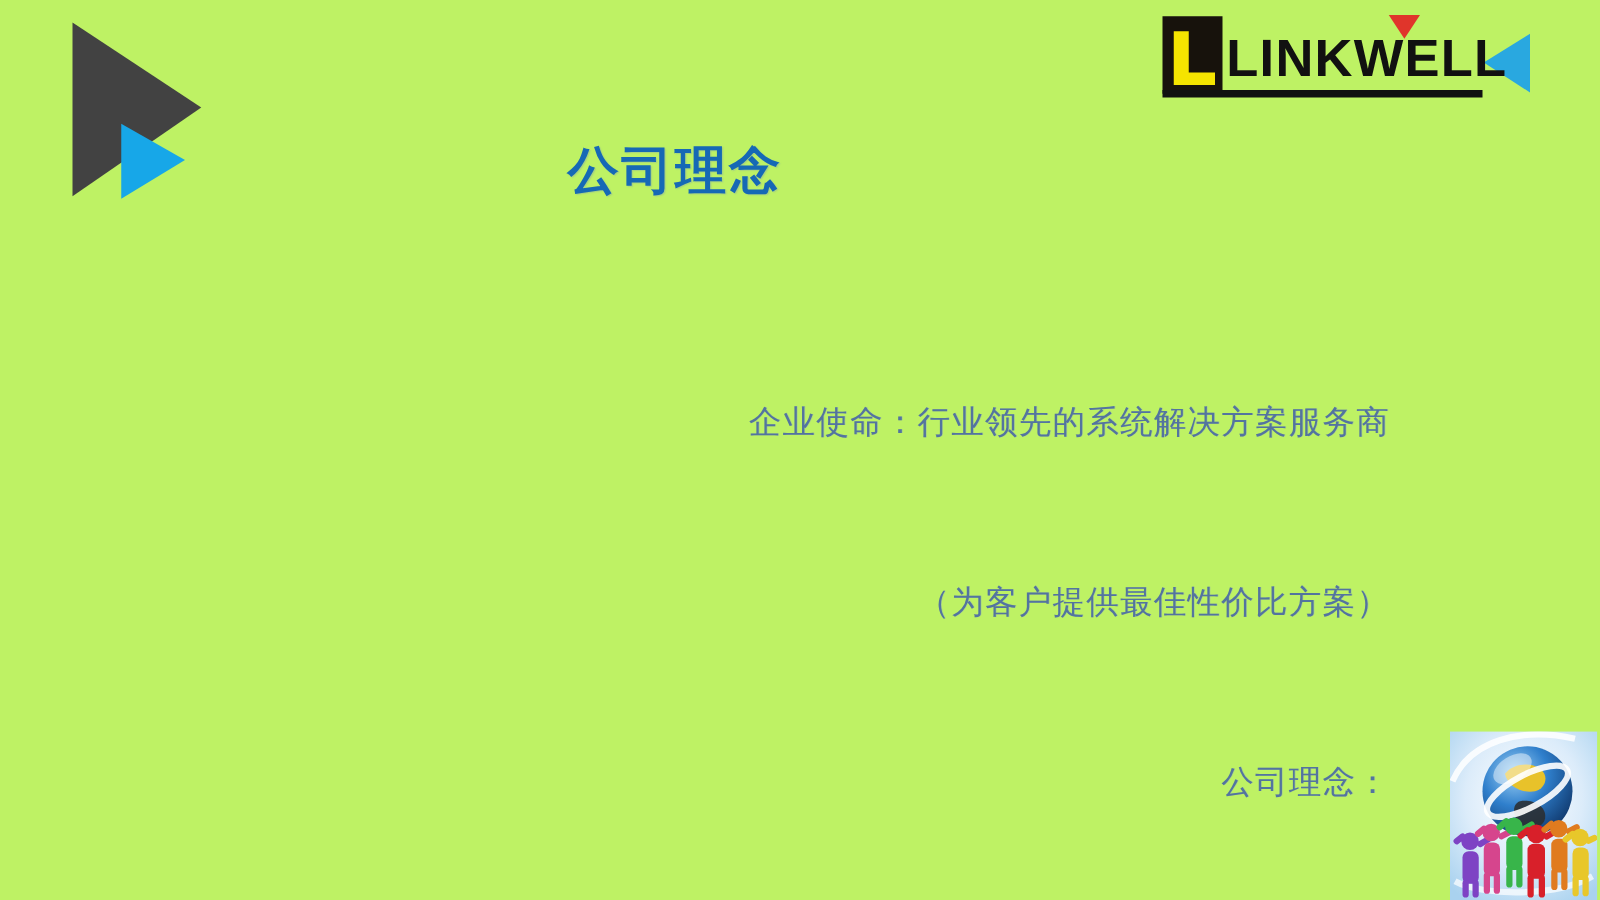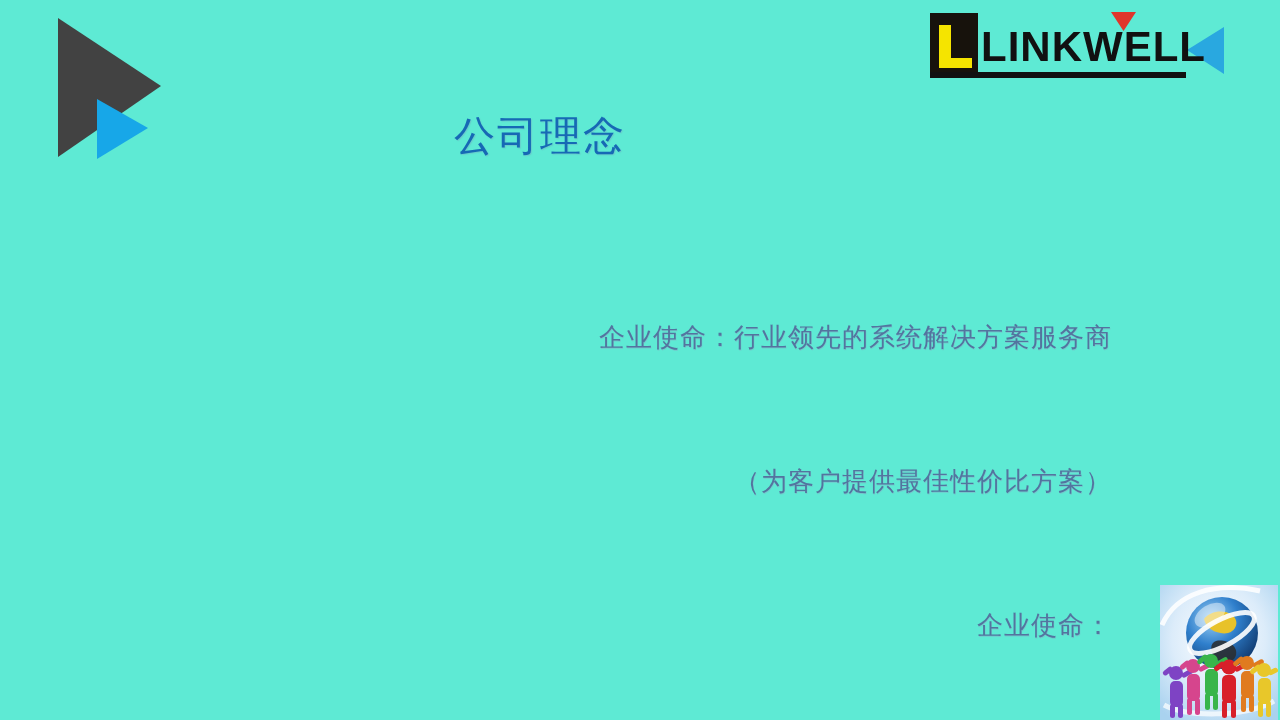--- a/index.html
+++ b/index.html
@@ -8,21 +8,21 @@
     padding: 0;
     background: #ffffff;
   }
   body {
     font-family: "Liberation Serif", "DejaVu Serif", serif;
   }
   #slide {
     position: relative;
     width: 1280px;
     height: 720px;
-    background: #5eead4;
+    background: #bef264;
     overflow: hidden;
   }
 
   
   #corner-mark {
     position: absolute;
     left: 0;
     top: 0;
     width: 200px;
     height: 190px;
@@ -51,21 +51,21 @@
 
   
   #page-title {
     position: absolute;
     left: 0;
     top: 109px;
     width: 1080px;
     text-align: center;
     font-family: "DejaVu Sans", "Liberation Sans", sans-serif;
     font-size: 41px;
-    font-weight: 400;
+    font-weight: 700;
     color: #1669b5;
     letter-spacing: 2px;
     text-shadow: 1px 1px 1px rgba(120,150,185,0.35);
   }
 
   
   #body-copy {
     position: absolute;
     left: 212px;
     top: 218px;
@@ -120,21 +120,21 @@
       <polygon points="262,42 299,19 299,66" fill="#29a8e0"></polygon>
     </svg>
     <div id="logo-wordmark">LINKWELL</div>
   </div>
 
   <div id="page-title">公司理念</div>
 
   <div id="body-copy">
     <div class="line">企业使命：行业领先的系统解决方案服务商</div>
     <div class="line indent-1">（为客户提供最佳性价比方案）</div>
-    <div class="line">企业使命：</div>
+    <div class="line">公司理念：</div>
     
     
     
     
     
     
   </div>
 
   <div id="teamwork-clipart">
     <svg width="118" height="135" viewBox="0 0 118 135" xmlns="http://www.w3.org/2000/svg">

